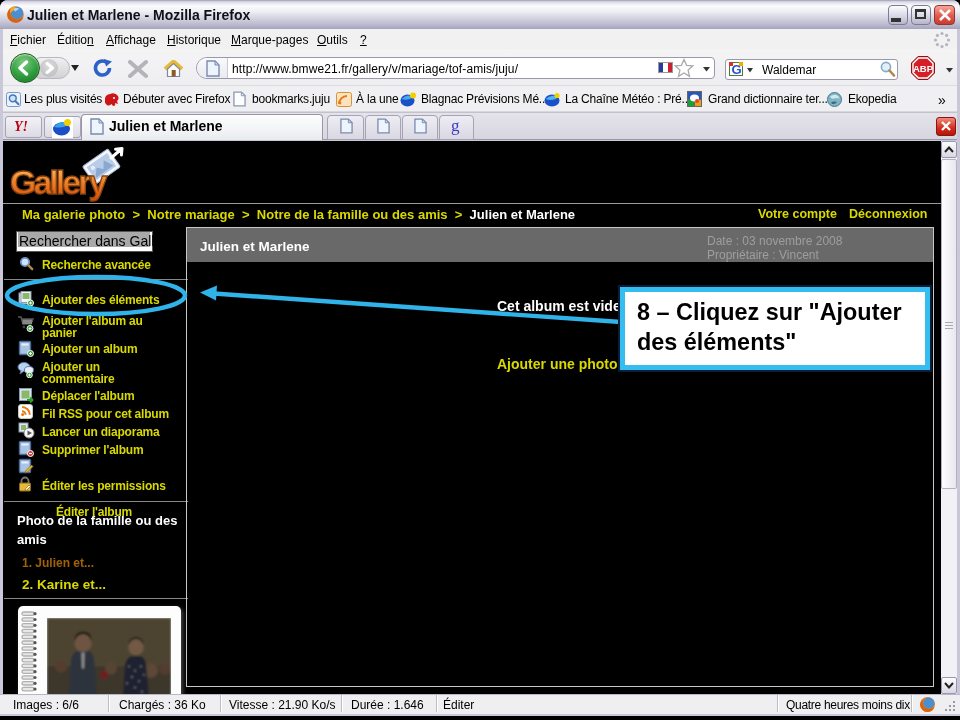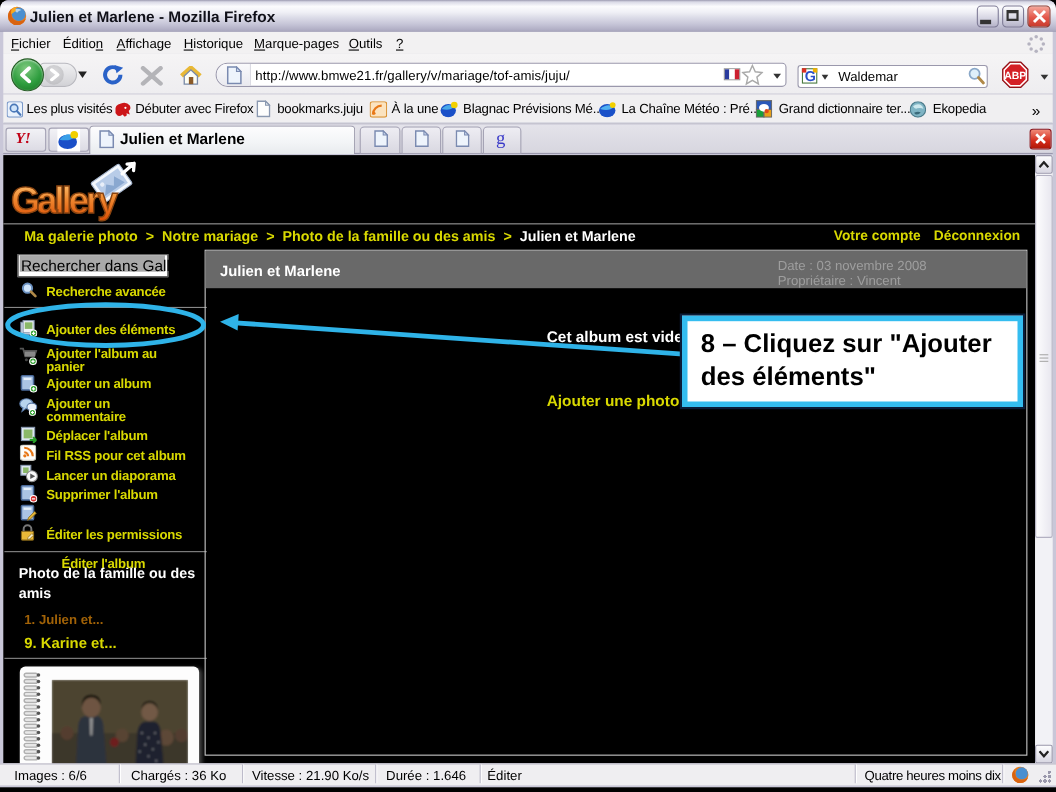--- a/index.html
+++ b/index.html
@@ -278,21 +278,21 @@
       <rect x="81" y="14" width="25" height="16" fill="#b8cce8"></rect>
       <path d="M82 28 L89 20 L94 25 L99 18 L104 28 Z" fill="#8aa8d0"></path>
       <circle cx="86" cy="18" r="2" fill="#e8eef8"></circle>
     </g>
     <path d="M103 13 L114 3.5 M114 3.5 L107.5 4.2 M114 3.5 L113.4 10" stroke="#fff" stroke-width="3" fill="none" stroke-linecap="round" stroke-linejoin="round"></path>
     <text x="2" y="49" font-family="Liberation Sans" font-size="34" font-weight="bold" fill="url(#glg)" stroke="#8a4410" stroke-width="1.3" letter-spacing="-3">Gallery</text>
   </svg>
 
   <div class="abs" style="left:3px;top:203px;width:938px;height:1px;background:#9a9a9a;"></div>
   <div class="abs" style="left:22px;top:207px;font-size:13px;">
-    <span class="y">Ma galerie photo</span><span class="y">&nbsp; &gt; &nbsp;</span><span class="y">Notre mariage</span><span class="y">&nbsp; &gt; &nbsp;</span><span class="y">Photo de la famille ou des amis</span><span class="y">&nbsp; &gt; &nbsp;</span><span class="w">Julien et Marlene</span>
+    <span class="y">Ma galerie photo</span><span class="y">&nbsp; &gt; &nbsp;</span><span class="y">Notre mariage</span><span class="y">&nbsp; &gt; &nbsp;</span><span class="y">Notre de la famille ou des amis</span><span class="y">&nbsp; &gt; &nbsp;</span><span class="w">Julien et Marlene</span>
   </div>
   <div class="abs" style="left:758px;top:207px;font-size:12.5px;"><span class="y">Votre compte</span><span style="display:inline-block;width:12px;"></span><span class="y">Déconnexion</span></div>
 
   <div class="abs" style="left:16px;top:231px;width:137px;height:21px;background:#fff;border:1px solid #555;"></div>
   <div class="abs" style="left:18px;top:232px;width:132px;height:15px;background:#a9a9a9;"></div>
   <div class="abs" style="left:19px;top:233px;font-size:14px;color:#000;">Rechercher dans Gall</div>
   <svg class="abs" style="left:19px;top:256px" width="15" height="15" viewBox="0 0 15 15">
     <circle cx="6" cy="6" r="4.2" fill="#cfe4fa" stroke="#6a90c0" stroke-width="1.8"></circle>
     <path d="M9.2 9.2 L13.2 13.2" stroke="#b08948" stroke-width="2.4" stroke-linecap="round"></path>
   </svg>
@@ -376,21 +376,21 @@
   <svg class="abs" style="left:17px;top:476px" width="17" height="17" viewBox="0 0 17 17">
     <rect x="2.5" y="7" width="11" height="8" rx="1" fill="#e8b838" stroke="#8a6a18"></rect>
     <path d="M4.5 7 V5 A3.5 3.5 0 0 1 11.5 5 V7" fill="none" stroke="#777" stroke-width="1.8"></path>
     <path d="M12 9 L8.5 12.5 L8 14.5 L10 14 L13.5 10.5 Z" fill="#f8f0d0" stroke="#8a6a18" stroke-width="0.7"></path>
   </svg>
   <div class="abs y side" style="left:42px;top:479px;">Éditer les permissions</div>
 
   <div class="abs" style="left:4px;top:501px;width:184px;height:1px;background:#888;"></div>
   <div class="abs w" style="left:17px;top:512px;font-size:13px;line-height:18.5px;letter-spacing:0px;">Photo de la famille ou des<br>amis</div>
   <div class="abs" style="left:22px;top:556px;font-size:12px;font-weight:bold;color:#a16207;">1. Julien et...</div>
-  <div class="abs y" style="left:22px;top:577px;font-size:13.5px;">9. Karine et...</div>
+  <div class="abs y" style="left:22px;top:577px;font-size:13.5px;">2. Karine et...</div>
   <div class="abs" style="left:4px;top:598px;width:184px;height:1px;background:#888;"></div>
 
   <div class="abs" style="left:18px;top:606px;width:163px;height:100px;background:#fdfdfd;border-radius:5px;box-shadow:2px 2px 4px rgba(90,90,90,.8);"></div>
   <svg class="abs" style="left:20px;top:611px" width="24" height="83" viewBox="0 0 24 83">
     <g stroke="#b0b0b0" stroke-width="1.3" fill="#e8e8e8">
       <rect x="2" y="1" width="12" height="3.4" rx="1.7"></rect>
         <rect x="2" y="6.8" width="12" height="3.4" rx="1.7"></rect>
       <rect x="2" y="12.6" width="12" height="3.4" rx="1.7"></rect>
         <rect x="2" y="18.4" width="12" height="3.4" rx="1.7"></rect>
       <rect x="2" y="24.2" width="12" height="3.4" rx="1.7"></rect>

